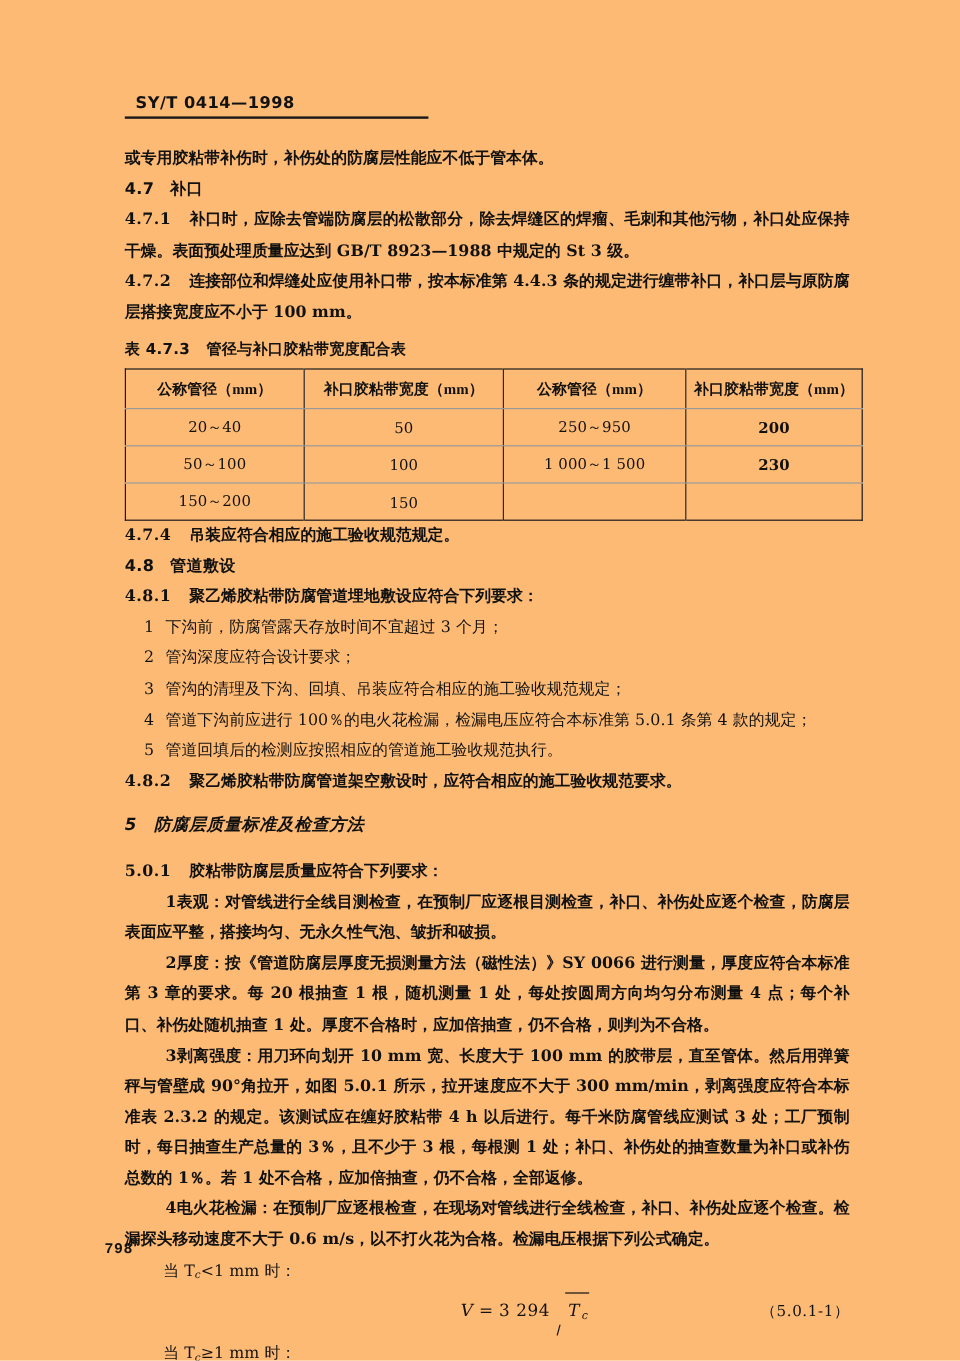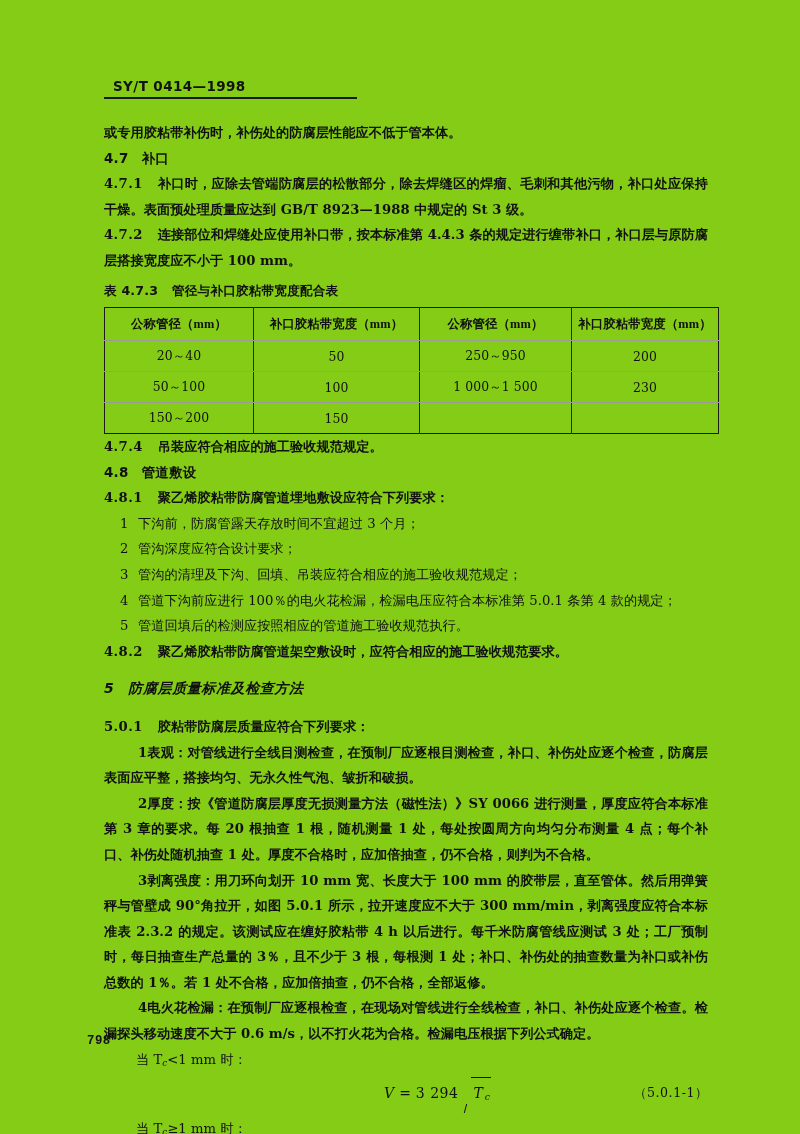--- a/index.html
+++ b/index.html
@@ -4,21 +4,21 @@
 <style>
   html, body {
     margin: 0;
     padding: 0;
     background: #ffffff;
   }
   #page {
     position: relative;
     width: 800px;
     height: 1134px;
-    background: #84cc16;
+    background: #fdba74;
     overflow: hidden;
     font-family: "DejaVu Serif", "Liberation Serif", serif;
     color: #111111;
   }
 
   
   #header-zone {
     position: absolute;
     left: 104px;
     top: 78px;
@@ -149,21 +149,21 @@
   table.spec tr:last-child td { border-bottom: none; }
   table.spec tr.hrow td {
     font-family: Liberation Serif, serif;
     font-weight: bold;
     font-size: 12.4px;
     height: 30px;
   }
   .tw1 { width: 146px; }
   .tw2 { width: 163px; }
   .tw3 { width: 149px; }
-  .tw4 { width: 144px; }
+  .tw4 { width: 144px; font-weight: bold; }
 
   
   .formula-row {
     position: relative;
     height: 34px;
     line-height: 34px;
   }
   .formula {
     position: absolute;
     left: 280px;

